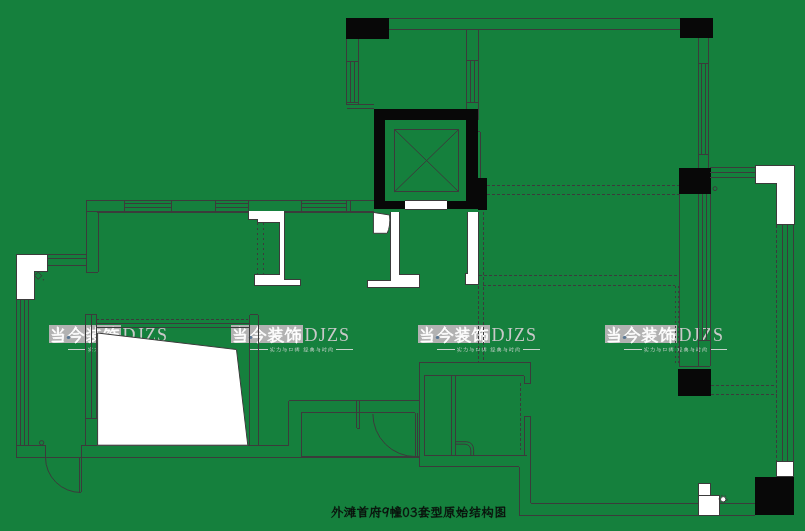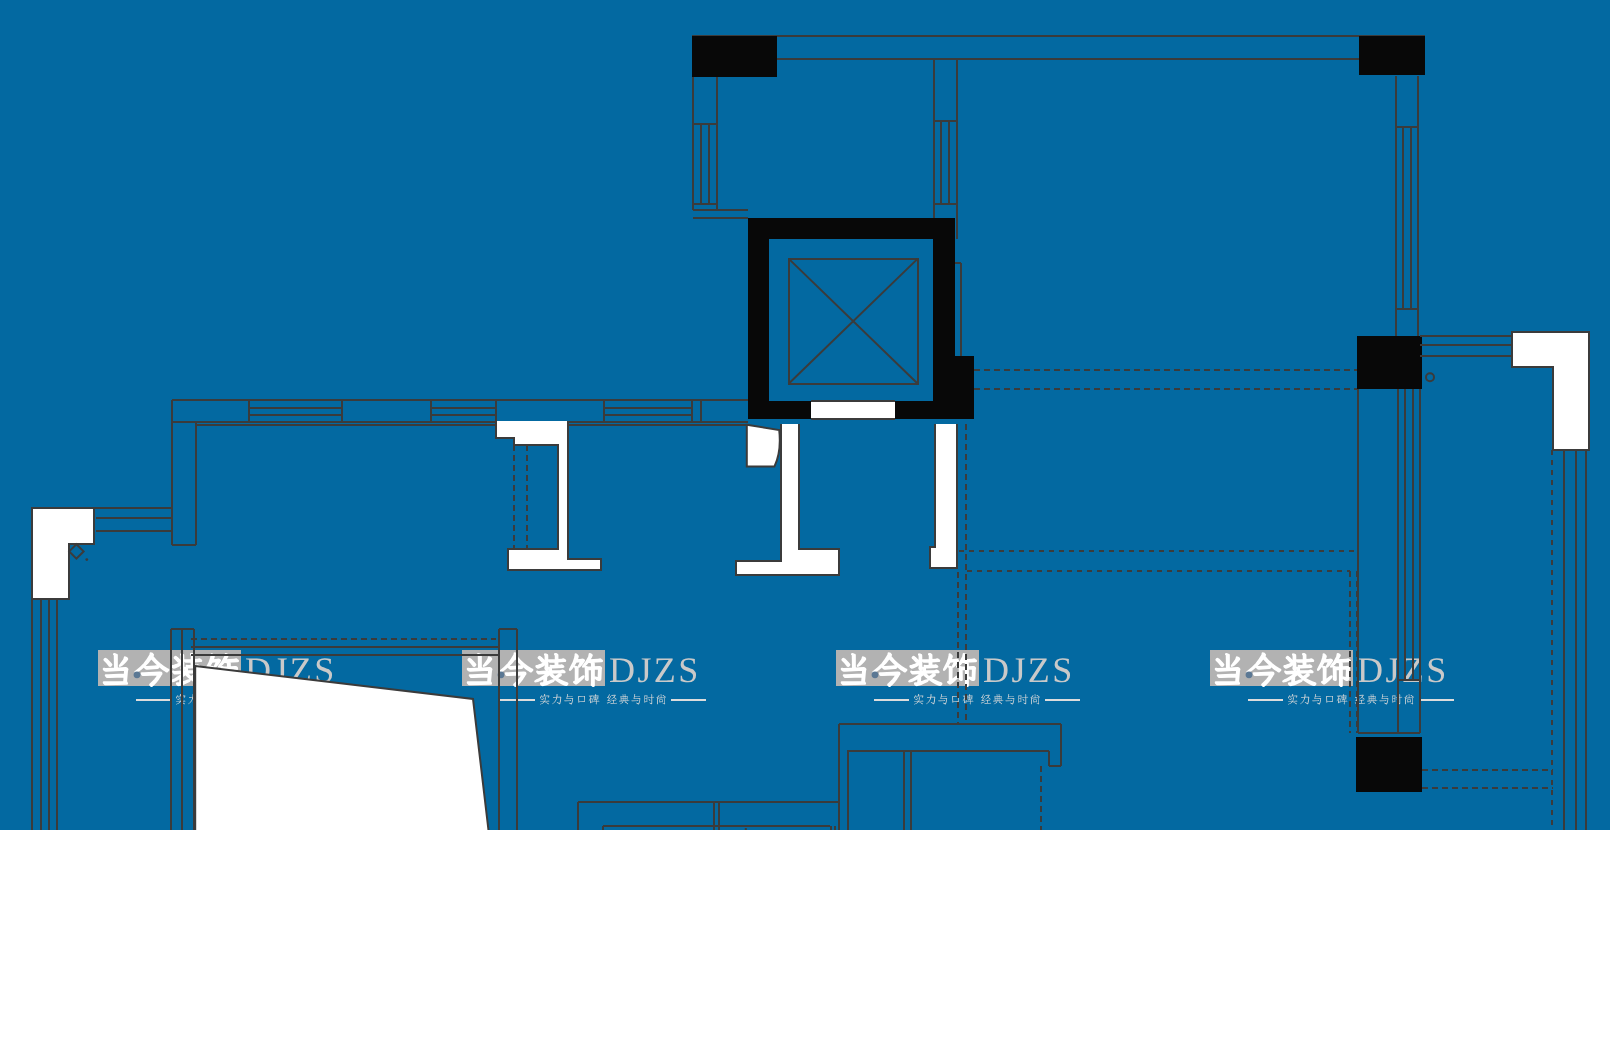--- a/index.html
+++ b/index.html
@@ -1,16 +1,16 @@
 <!DOCTYPE html>
 <html><head><meta charset="utf-8"><title>floorplan</title>
 <style>
 html,body{margin:0;padding:0;background:#ffffff;}
 body{font-family:"Liberation Sans",sans-serif;}
-#plan{position:relative;width:805px;height:415px;background:#0369a1;overflow:hidden;}
+#plan{position:relative;width:805px;height:531px;background:#15803d;overflow:hidden;}
 </style></head>
 <body>
 
 <div id="plan">
 <svg width="805" height="531" viewBox="0 0 805 531" shape-rendering="crispEdges">
 
 <rect x="358" y="30" width="109" height="75" fill="none" stroke="none"></rect>
 
 <rect x="479" y="30" width="219" height="155" fill="none" stroke="none"></rect>
 

